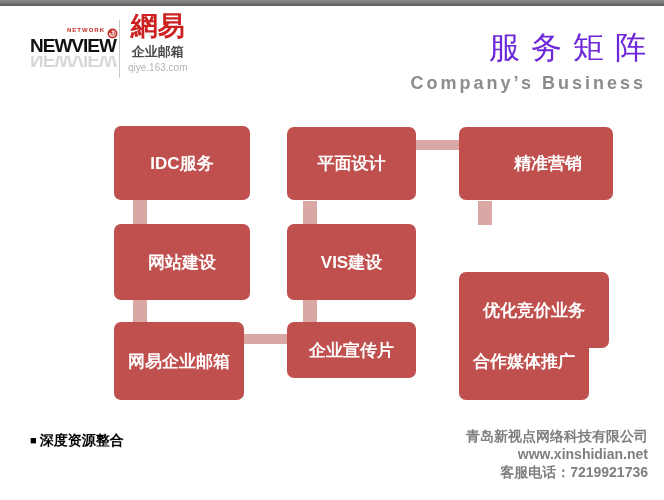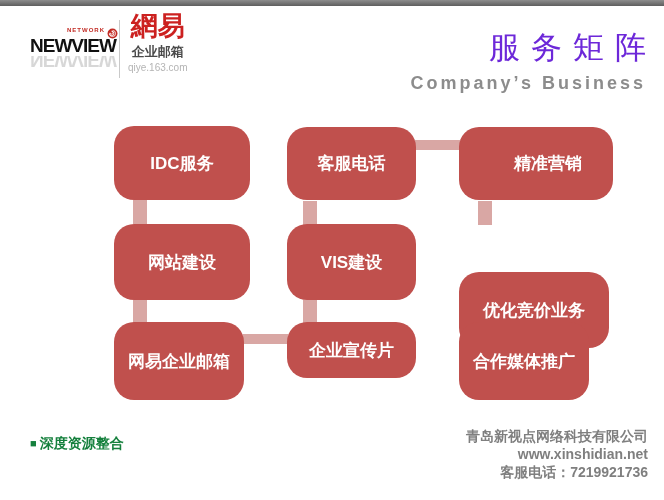--- a/index.html
+++ b/index.html
@@ -33,21 +33,21 @@
   .ne-url{font-size:10px;color:#b4b4b4;line-height:13px;}
 
   .title-block{position:absolute;right:18px;top:30px;text-align:right;}
   .page-title{font-size:31px;font-weight:normal;color:#6d28d9;letter-spacing:11px;
     margin-right:-11px;line-height:36px;}
   .page-subtitle{font-size:18px;font-weight:bold;color:#8c8c8c;letter-spacing:3px;
     margin-top:7px;}
 
   
   .matrix{position:absolute;left:0;top:0;width:664px;height:500px;}
-  .box{position:absolute;background:#c0504d;border-radius:20px;color:#fff;
+  .box{position:absolute;background:#c0504d;border-radius:7px;color:#fff;
     font-weight:bold;font-size:17px;display:flex;align-items:center;justify-content:center;
     text-align:center;}
   .b1{left:114px;top:126px;width:136px;height:74px;}
   .b2{left:287px;top:127px;width:129px;height:73px;}
   .b3{left:459px;top:127px;width:130px;height:73px;padding-left:24px;}
   .b4{left:114px;top:224px;width:136px;height:76px;}
   .b5{left:287px;top:224px;width:129px;height:76px;}
   .b6{left:459px;top:224px;width:150px;height:76px;margin-top:48px;}
   .b7{left:114px;top:322px;width:130px;height:78px;}
   .b8{left:287px;top:322px;width:129px;height:56px;}
@@ -59,22 +59,22 @@
   .v2{left:303px;top:201px;}
   .v3{left:478px;top:201px;}
   .v4{left:133px;top:300px;}
   .v5{left:303px;top:300px;}
   .v6{left:478px;top:300px;}
   .ch{height:10px;}
   .h1{left:415px;top:140px;width:45px;}
   .h2{left:243px;top:334px;width:45px;}
 
   
-  .footer-left{position:absolute;left:30px;top:430px;color:#15803d;
-    font-size:14px;font-weight:bold;line-height:27px;}
+  .footer-left{position:absolute;left:30px;top:430px;color:#000000;
+    font-size:14px;font-weight:bold;line-height:21px;}
   .footer-left .bullet{font-size:11px;margin-right:3px;vertical-align:1px;}
   .footer-right{position:absolute;right:16px;top:427px;text-align:right;
     color:#7f7f7f;font-size:14px;font-weight:bold;line-height:18px;}
 </style>
 </head>
 <body>
 
 <div class="slide">
   <div class="topbar"></div>
 
@@ -109,21 +109,21 @@
     <span class="conn cv v1"></span>
     <span class="conn cv v2"></span>
     <span class="conn cv v3"></span>
     <span class="conn cv v4"></span>
     <span class="conn cv v5"></span>
     <span class="conn cv v6"></span>
     <span class="conn ch h1"></span>
     <span class="conn ch h2"></span>
 
     <div class="box b1">IDC服务</div>
-    <div class="box b2">客服电话</div>
+    <div class="box b2">平面设计</div>
     <div class="box b3">精准营销</div>
     <div class="box b5">VIS建设</div>
     <div class="box b4">网站建设</div>
     <div class="box b6">优化竞价业务</div>
     <div class="box b7">网易企业邮箱</div>
     <div class="box b8">企业宣传片</div>
     <div class="box b9">合作媒体推广</div>
   </div>
 
   <div class="footer-left">

